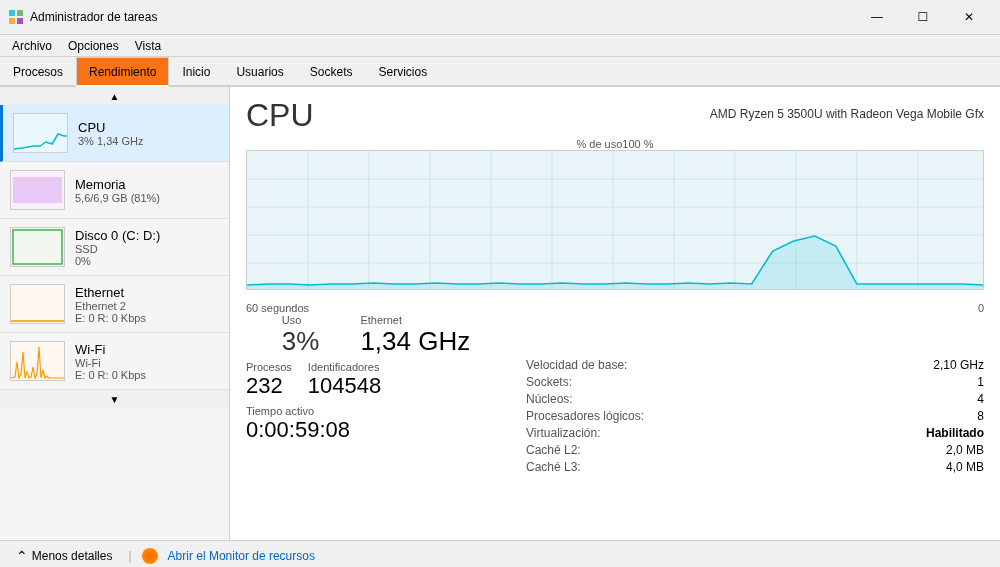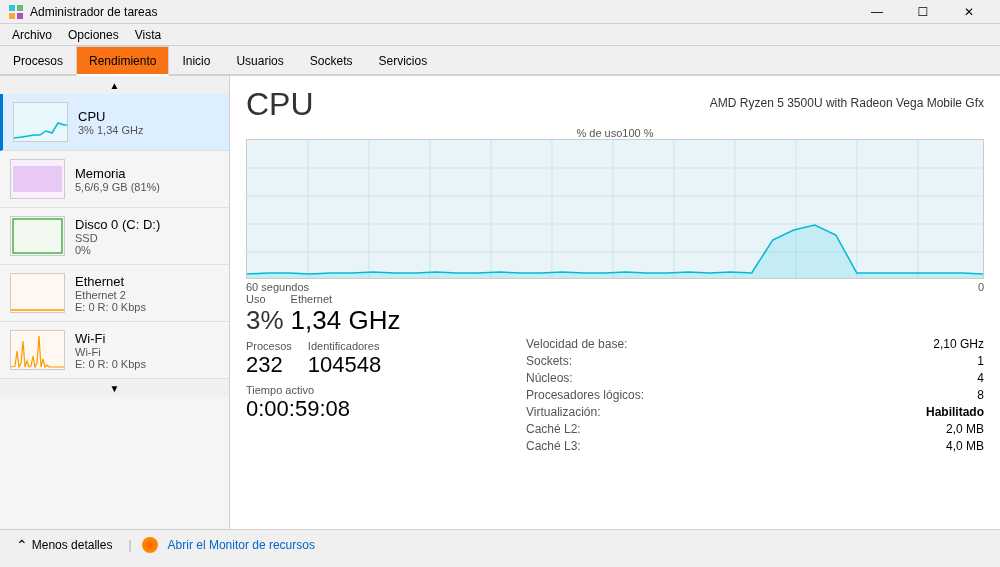--- a/index.html
+++ b/index.html
@@ -1,21 +1,21 @@
 <!DOCTYPE html>
 <html><head>
   <meta charset="utf-8">
   <style>
     * { box-sizing: border-box; margin: 0; padding: 0; }
     body { font-family: 'Segoe UI', Arial, sans-serif; font-size: 12px; background: #f0f0f0; width: 1000px; height: 567px; overflow: hidden; }
     
     
     .title-bar {
       display: flex; align-items: center; justify-content: space-between;
-      background: #f0f0f0; padding: 6px 8px; height: 24px;
+      background: #f0f0f0; padding: 6px 8px; height: 35px;
       border-bottom: 1px solid #d0d0d0;
     }
     .title-bar-left { display: flex; align-items: center; gap: 6px; font-size: 12px; }
     .title-bar-controls { display: flex; gap: 0; }
     .title-bar-btn {
       width: 46px; height: 32px; border: none; background: transparent;
       cursor: pointer; display: flex; align-items: center; justify-content: center;
       font-size: 12px;
     }
 
@@ -80,21 +80,21 @@
     .cpu-model { font-size: 12px; color: #333; text-align: right; padding-top: 10px; }
     .chart-labels-top {
       display: flex; justify-content: center; font-size: 11px; color: #555;
     }
     .chart-area {
       width: 100%; height: 140px; border: 1px solid #ccc;
       background: #e8f4f8; position: relative; overflow: hidden;
     }
     .chart-labels-bottom {
       display: flex; justify-content: space-between; font-size: 11px; color: #555;
-      margin-top: 2px;
+      margin-top: 12px;
     }
     .stat-label { font-size: 11px; color: #555; }
     .stat-value { font-size: 26px; font-weight: 300; color: #333; }
 
     
     .bottom-section {
       display: flex; gap: 20px;
     }
     .left-stats { flex: 0 0 260px; }
     .right-specs { flex: 1; margin-top: 44px; }
@@ -294,21 +294,21 @@
     </div>
 
     <div class="chart-labels-bottom">
       <span>60 segundos</span>
       <span>0</span>
     </div>
 
     <div class="bottom-section">
       <div class="left-stats">
 
-        <div style="display:flex; gap:7px; margin-bottom:4px; align-items:flex-end;">
+        <div style="display:flex; gap:41px; margin-bottom:4px; align-items:flex-end;justify-content:center;">
           <div>
             <div class="stat-label">Uso</div>
             <div class="stat-value">3%</div>
           </div>
           <div>
             <div class="stat-label">Ethernet</div>
             <div style="font-size:26px; font-weight:300;">1,34 GHz</div>
           </div>
         </div>
 

